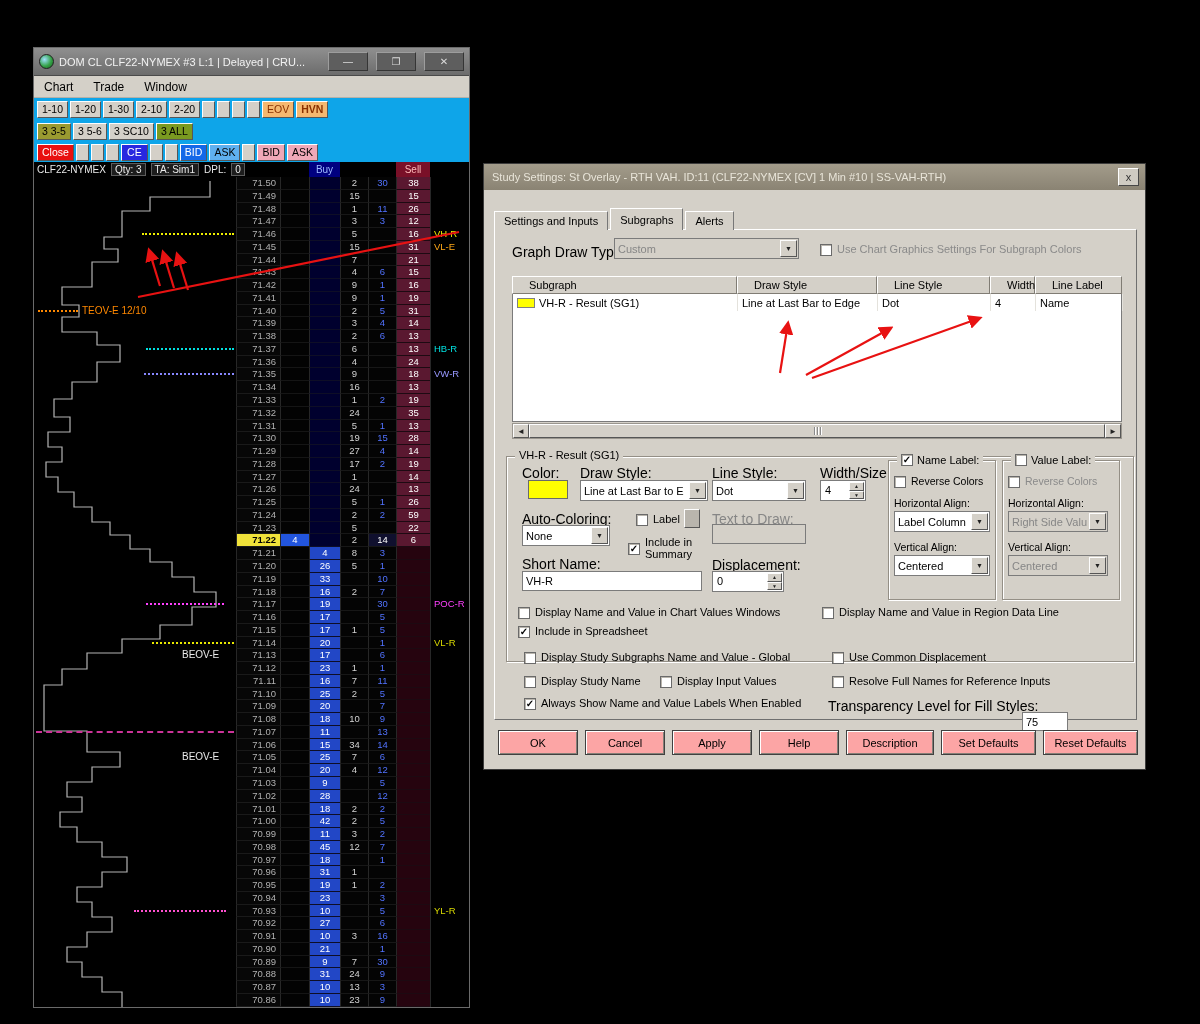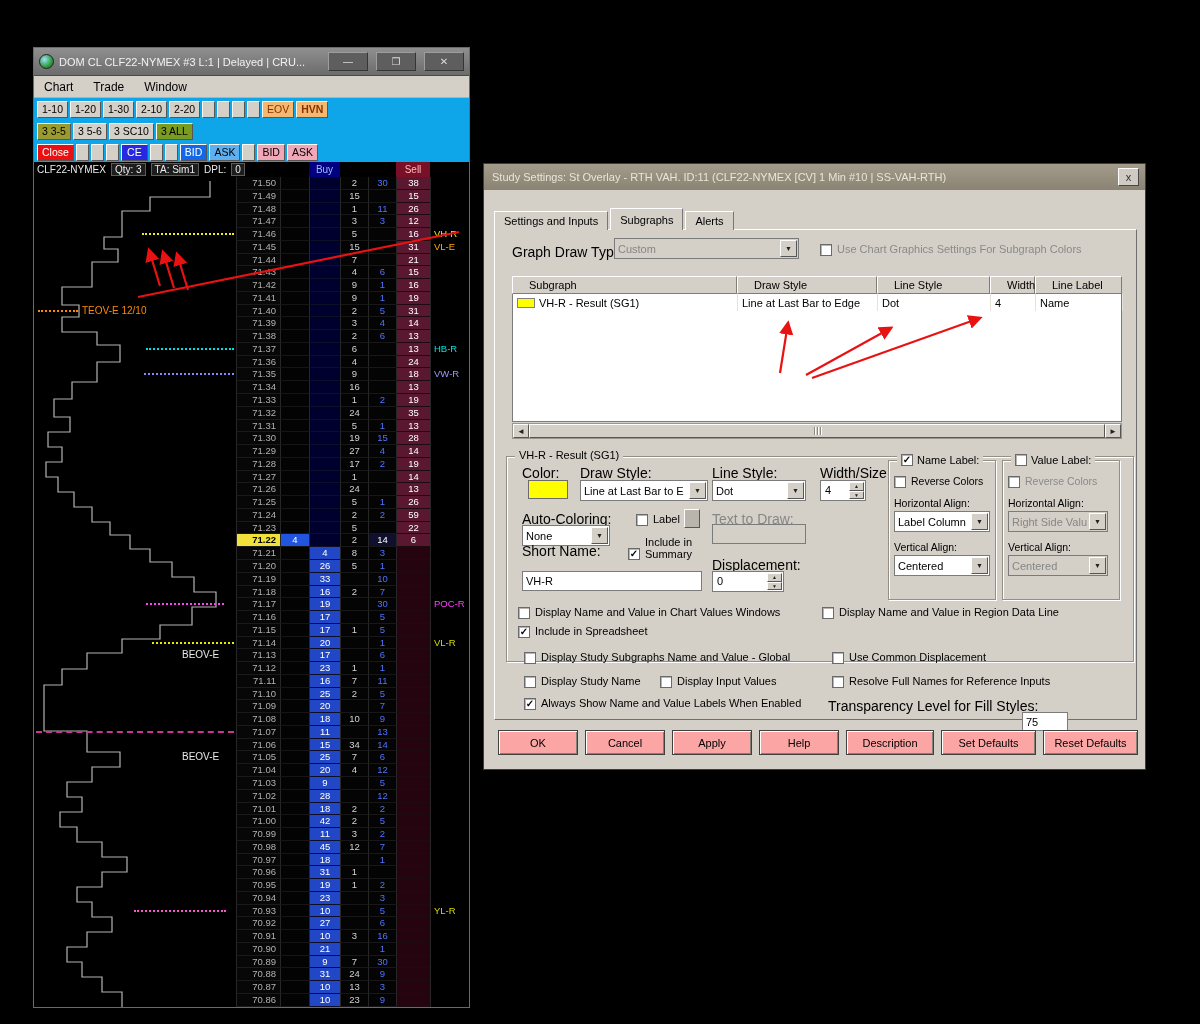--- a/index.html
+++ b/index.html
@@ -59,21 +59,21 @@
 .combo .ct{position:absolute;left:3px;right:19px;top:0;bottom:0;display:flex;align-items:center;font-size:11px;color:#000;white-space:nowrap;overflow:hidden}
 .combo .ca{position:absolute;right:1px;top:1px;bottom:1px;width:17px;background:#d4d0c8;border:1px solid #fdfdfd;border-right-color:#565656;border-bottom-color:#565656;display:flex;align-items:center;justify-content:center;font-size:7px;color:#222}
 .combo.disabled{background:#d4d0c8}
 .combo.disabled .ct{color:#868686}
 .field{position:absolute;height:20px;background:#fff;border:1px solid #7b7b7b;font-size:11px;padding:0 3px;font-family:inherit;color:#000}
 .field.disabled,.field:disabled{background:#d4d0c8;color:#868686}
 .spin{position:absolute;height:21px;background:#fff;border:1px solid #7b7b7b}
 .spin .v{position:absolute;left:4px;top:3px;font-size:11px}
 .spin .btns{position:absolute;right:1px;top:1px;bottom:1px;width:15px;display:flex;flex-direction:column}
 .spin .sb{flex:1;background:#d4d0c8;border:1px solid #fdfdfd;border-right-color:#565656;border-bottom-color:#565656;font-size:5px;display:flex;align-items:center;justify-content:center;color:#222}
-.cbrow{position:absolute;display:flex;align-items:flex-end;gap:5px;font-size:11px;color:#000}
+.cbrow{position:absolute;display:flex;align-items:center;gap:5px;font-size:11px;color:#000}
 .cb{width:12px;height:12px;background:#fff;border:1px solid #6a6a6a;box-shadow:inset 1px 1px 0 #b9b5ad;flex:none;display:flex;align-items:center;justify-content:center;font-size:10px;font-weight:bold;color:#000;margin-top:1px}
 .cb.checked::before{content:"✓";line-height:1}
 .cbrow.gray .cbl{color:#8a8a8a}
 .cbl{line-height:14px;white-space:nowrap}
 .cbl.wrap{white-space:normal;width:64px;line-height:12px}
 .group{position:absolute;border:1px solid #948f86;box-shadow:inset 1px 1px 0 #fff,1px 1px 0 #fff}
 .legend{position:absolute;top:-8px;left:8px;background:#d4d0c8;padding:0 4px;font-size:11px;white-space:nowrap;display:flex;align-items:center;gap:4px}
 .stable{position:absolute;font-size:11px}
 .thead{display:flex;height:18px}
 .th{background:#d4d0c8;border:1px solid #807c74;border-top-color:#fff;border-left-color:#fff;display:flex;align-items:center;padding:0 16px;flex:none}
@@ -973,21 +973,21 @@
   <div class="minibtn" style="left:200px;top:345px;width:16px;height:19px"></div>
 
   <label class="cbrow" style="left:144px;top:372px">
     <span class="cb checked"></span>
     <span class="cbl wrap">Include in Summary</span>
   </label>
 
   <span class="lab gray" style="left:228px;top:347px">Text to Draw:</span>
   <input class="field disabled" style="left: 228px; top: 360px; width: 94px;" disabled="">
 
-  <span class="lab" style="left:38px;top:379px">Short Name:</span>
+  <span class="lab" style="left:38px;top:392px">Short Name:</span>
   <input class="field" style="left: 38px; top: 407px; width: 180px;" value="VH-R">
 
   <span class="lab" style="left:228px;top:393px">Displacement:</span>
   <div class="spin" style="left:228px;top:407px;width:72px">
     <span class="v">0</span>
     <span class="btns">
         <span class="sb">▲</span>
         <span class="sb">▼</span>
       </span>
   </div>

